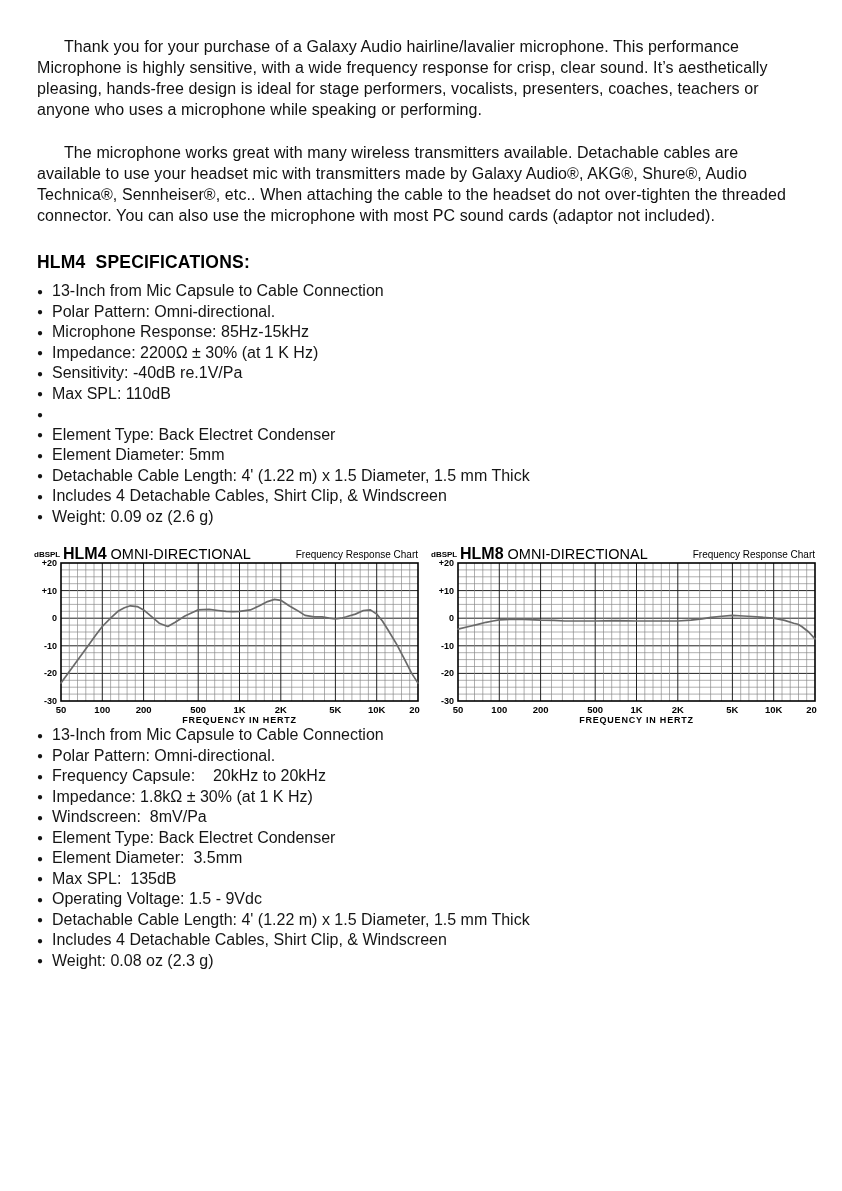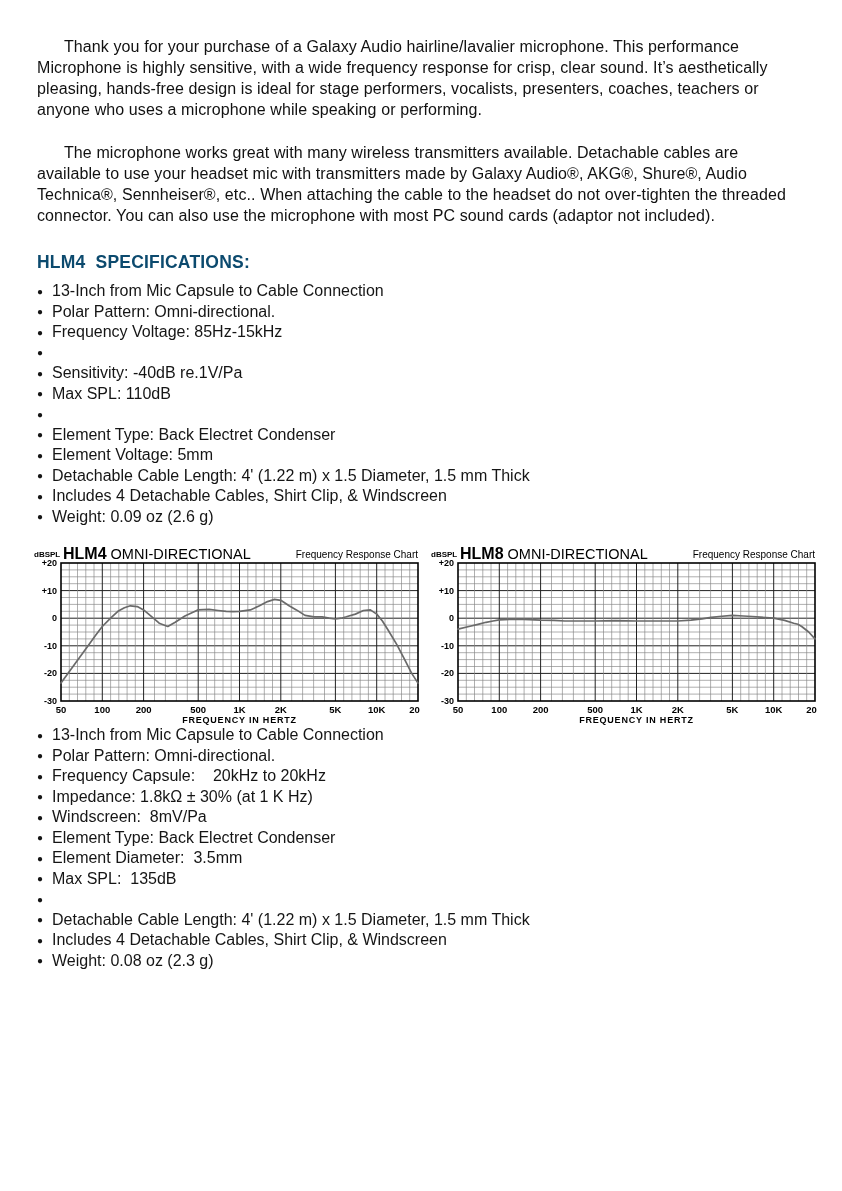--- a/index.html
+++ b/index.html
@@ -7,21 +7,21 @@
     width:842px;height:1191px;position:relative;background:#ffffff;
     font-family:"Liberation Sans",sans-serif;color:#111;overflow:hidden;
   }
   .content{position:absolute;left:37px;top:36px;width:778px;}
   p.body{
     font-size:16px;line-height:21px;margin:0 16px 22px 0;text-indent:27px;
     letter-spacing:0.1px;
   }
   h2.spec{
     font-size:17.5px;font-weight:bold;margin:26px 0 8px 0;
-    white-space:pre-wrap;letter-spacing:0.2px;color:#0c4a6e;
+    white-space:pre-wrap;letter-spacing:0.2px;color:#000000;
   }
   .speclist{font-size:16px;color:#151515;}
   .li{display:flex;line-height:20px;white-space:pre-wrap;}
   .li .bullet{flex:none;width:15px;font-size:10px;line-height:20px;padding-top:0.5px;}
   .charts{
     display:flex;justify-content:space-between;margin-top:20px;
     margin-left:-4px;width:784px;
   }
   .chart{width:387px;height:178px;}
   svg{font-family:"Liberation Sans",sans-serif;display:block;}
@@ -32,27 +32,27 @@
 <div class="page">
   <div class="content">
 
     <p class="body">Thank you for your purchase of a Galaxy Audio hairline/lavalier microphone. This performance Microphone is highly sensitive, with a wide frequency response for crisp, clear sound. It’s aesthetically pleasing, hands-free design is ideal for stage performers, vocalists, presenters, coaches, teachers or anyone who uses a microphone while speaking or performing.</p>
     <p class="body">The microphone works great with many wireless transmitters available. Detachable cables are available to use your headset mic with transmitters made by Galaxy Audio®, AKG®, Shure®, Audio Technica®, Sennheiser®, etc.. When attaching the cable to the headset do not over-tighten the threaded connector. You can also use the microphone with most PC sound cards (adaptor not included).</p>
 
     <h2 class="spec">HLM4  SPECIFICATIONS:</h2>
     <div class="speclist">
         <div class="li"><span class="bullet">●</span><span>13-Inch from Mic Capsule to Cable Connection</span></div>
         <div class="li"><span class="bullet">●</span><span>Polar Pattern: Omni-directional.</span></div>
-        <div class="li"><span class="bullet">●</span><span>Frequency Voltage: 85Hz-15kHz</span></div>
-        <div class="li"><span class="bullet">●</span></div>
+        <div class="li"><span class="bullet">●</span><span>Microphone Response: 85Hz-15kHz</span></div>
+        <div class="li"><span class="bullet">●</span><span>Impedance: 2200Ω ± 30% (at 1 K Hz)</span></div>
         <div class="li"><span class="bullet">●</span><span>Sensitivity: -40dB re.1V/Pa</span></div>
         <div class="li"><span class="bullet">●</span><span>Max SPL: 110dB</span></div>
         <div class="li"><span class="bullet">●</span></div>
         <div class="li"><span class="bullet">●</span><span>Element Type: Back Electret Condenser</span></div>
-        <div class="li"><span class="bullet">●</span><span>Element Voltage: 5mm</span></div>
+        <div class="li"><span class="bullet">●</span><span>Element Diameter: 5mm</span></div>
         <div class="li"><span class="bullet">●</span><span>Detachable Cable Length: 4' (1.22 m) x 1.5 Diameter, 1.5 mm Thick</span></div>
         <div class="li"><span class="bullet">●</span><span>Includes 4 Detachable Cables, Shirt Clip, &amp; Windscreen</span></div>
         <div class="li"><span class="bullet">●</span><span>Weight: 0.09 oz (2.6 g)</span></div>
       </div>
 
     <div class="charts">
       <div class="chart">
           <svg width="387" height="178" viewBox="0 0 387 178">
             <line x1="28" x2="385" y1="147.1" y2="147.1" stroke="#848484" stroke-width="0.65"></line>
             <line x1="28" x2="385" y1="140.2" y2="140.2" stroke="#848484" stroke-width="0.65"></line>
@@ -222,20 +222,20 @@
 
     <div class="speclist">
         <div class="li"><span class="bullet">●</span><span>13-Inch from Mic Capsule to Cable Connection</span></div>
         <div class="li"><span class="bullet">●</span><span>Polar Pattern: Omni-directional.</span></div>
         <div class="li"><span class="bullet">●</span><span>Frequency Capsule:    20kHz to 20kHz</span></div>
         <div class="li"><span class="bullet">●</span><span>Impedance: 1.8kΩ ± 30% (at 1 K Hz)</span></div>
         <div class="li"><span class="bullet">●</span><span>Windscreen:  8mV/Pa</span></div>
         <div class="li"><span class="bullet">●</span><span>Element Type: Back Electret Condenser</span></div>
         <div class="li"><span class="bullet">●</span><span>Element Diameter:  3.5mm</span></div>
         <div class="li"><span class="bullet">●</span><span>Max SPL:  135dB</span></div>
-        <div class="li"><span class="bullet">●</span></div>
+        <div class="li"><span class="bullet">●</span><span>Operating Voltage: 1.5 - 9Vdc</span></div>
         <div class="li"><span class="bullet">●</span><span>Detachable Cable Length: 4' (1.22 m) x 1.5 Diameter, 1.5 mm Thick</span></div>
         <div class="li"><span class="bullet">●</span><span>Includes 4 Detachable Cables, Shirt Clip, &amp; Windscreen</span></div>
         <div class="li"><span class="bullet">●</span><span>Weight: 0.08 oz (2.3 g)</span></div>
       </div>
 
   </div>
 </div>
 
 </body></html>

